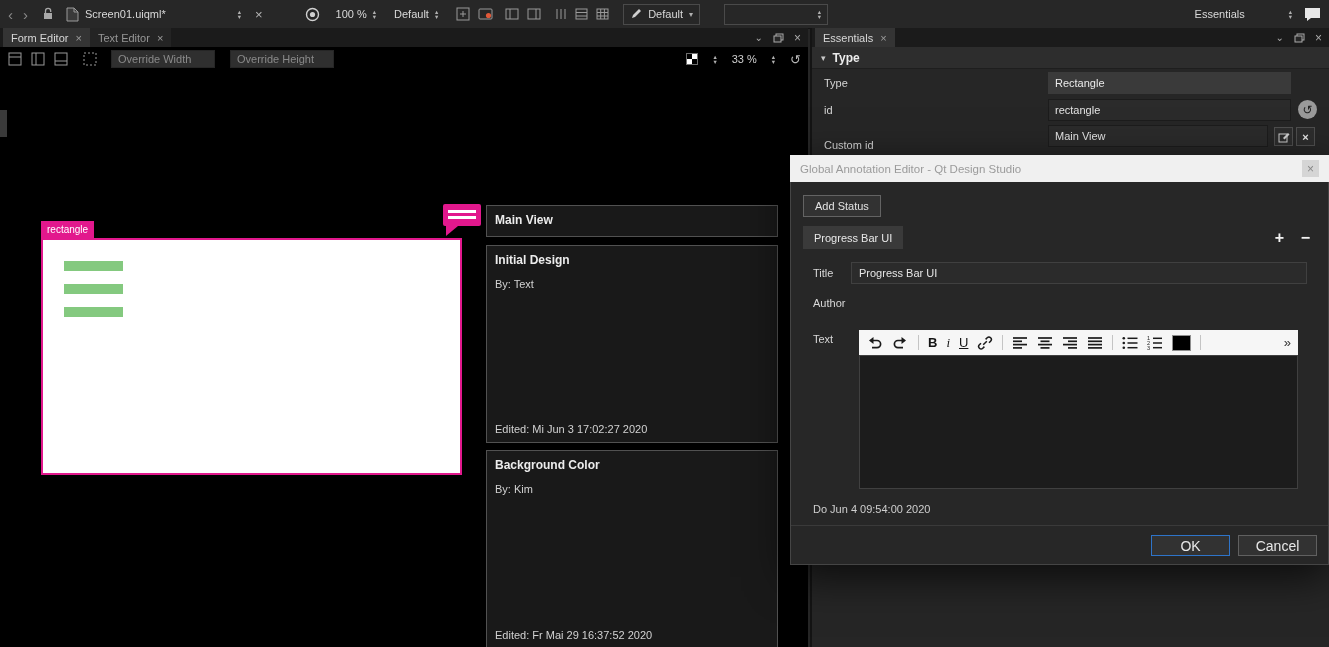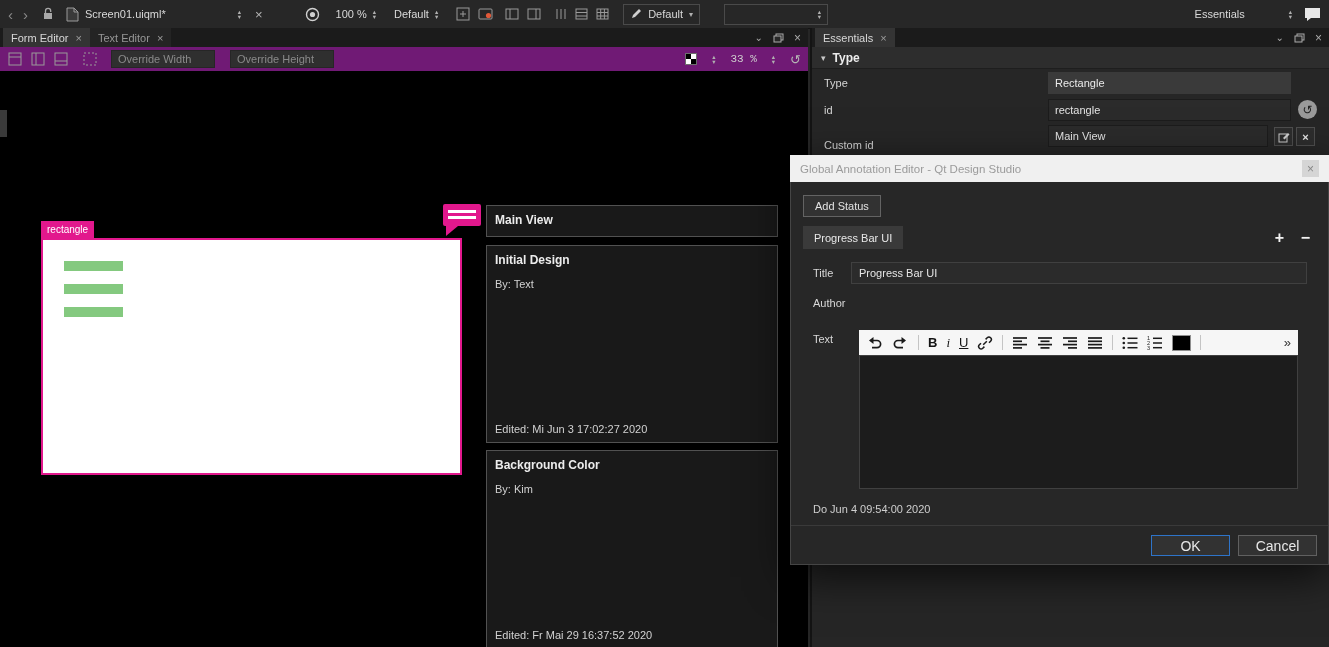--- a/index.html
+++ b/index.html
@@ -20,21 +20,21 @@
   
   .left-pane{position:absolute;top:28px;left:0;width:808px;bottom:0;background:#1f1f1f;}
   .right-pane{position:absolute;top:28px;left:810px;right:0;bottom:0;background:#262626;border-left:2px solid #141414;box-sizing:border-box;}
 
   .tabbar{height:19px;background:#1b1b1b;display:flex;align-items:stretch;padding-left:3px;}
   .tab{display:flex;align-items:center;gap:7px;padding:0 8px;background:#343434;color:#d8d8d8;}
   .tab.inactive{background:#242424;color:#969696;}
   .tab .x{color:#9d9d9d;font-size:11px;}
   .corner{margin-left:auto;display:flex;align-items:center;gap:10px;padding-right:7px;color:#ababab;}
 
-  .fe-toolbar{height:24px;background:#701a75;border-bottom:1px solid #141414;display:flex;align-items:center;padding:0 7px;gap:7px;}
+  .fe-toolbar{height:24px;background:#000000;border-bottom:1px solid #141414;display:flex;align-items:center;padding:0 7px;gap:7px;}
   .override{height:18px;width:104px;background:#2f2f2f;border:1px solid #262626;color:#8a8a8a;display:flex;align-items:center;padding:0 6px;box-sizing:border-box;}
   .checker{width:10px;height:10px;border:1px solid #6e6e6e;background:conic-gradient(#fff 0 25%,#000 0 50%,#fff 0 75%,#000 0);}
   .reset-glyph{color:#b5b5b5;font-size:13px;line-height:1;}
   .zoom-text{color:#cfcfcf;}
 
   
   .canvas{position:absolute;top:43px;left:0;right:0;bottom:0;background:#000;overflow:hidden;}
   .canvas-thumb{position:absolute;left:0;top:39px;width:7px;height:27px;background:#3a3a3a;}
   .rect-tag{position:absolute;left:41px;top:150px;height:17px;background:#e2188d;color:#fff;font-size:10px;display:flex;align-items:center;padding:0 6px;}
   .white-rect{position:absolute;left:41px;top:167px;width:421px;height:237px;background:#fff;border:2px solid #e2188d;box-sizing:border-box;}
@@ -247,21 +247,21 @@
           </svg>
       </span>
       <span class="override" style="margin-left:6px;">Override Width</span>
       <span class="override" style="margin-left:8px;">Override Height</span>
       <span class="spacer"></span>
       <span class="checker"></span>
       <span class="spinner" style="margin-left:8px;">
           <span>▴</span>
           <span>▾</span>
         </span>
-      <span class="zoom-text" style="margin-left:8px;font-family:Liberation Mono, monospace;">33 %</span>
+      <span class="zoom-text" style="margin-left:8px;">33 %</span>
       <span class="spinner" style="margin-left:8px;">
           <span>▴</span>
           <span>▾</span>
         </span>
       <span class="reset-glyph" style="margin-left:8px;">↺</span>
     </div>
 
     <div class="canvas">
       <div class="canvas-thumb"></div>
 

